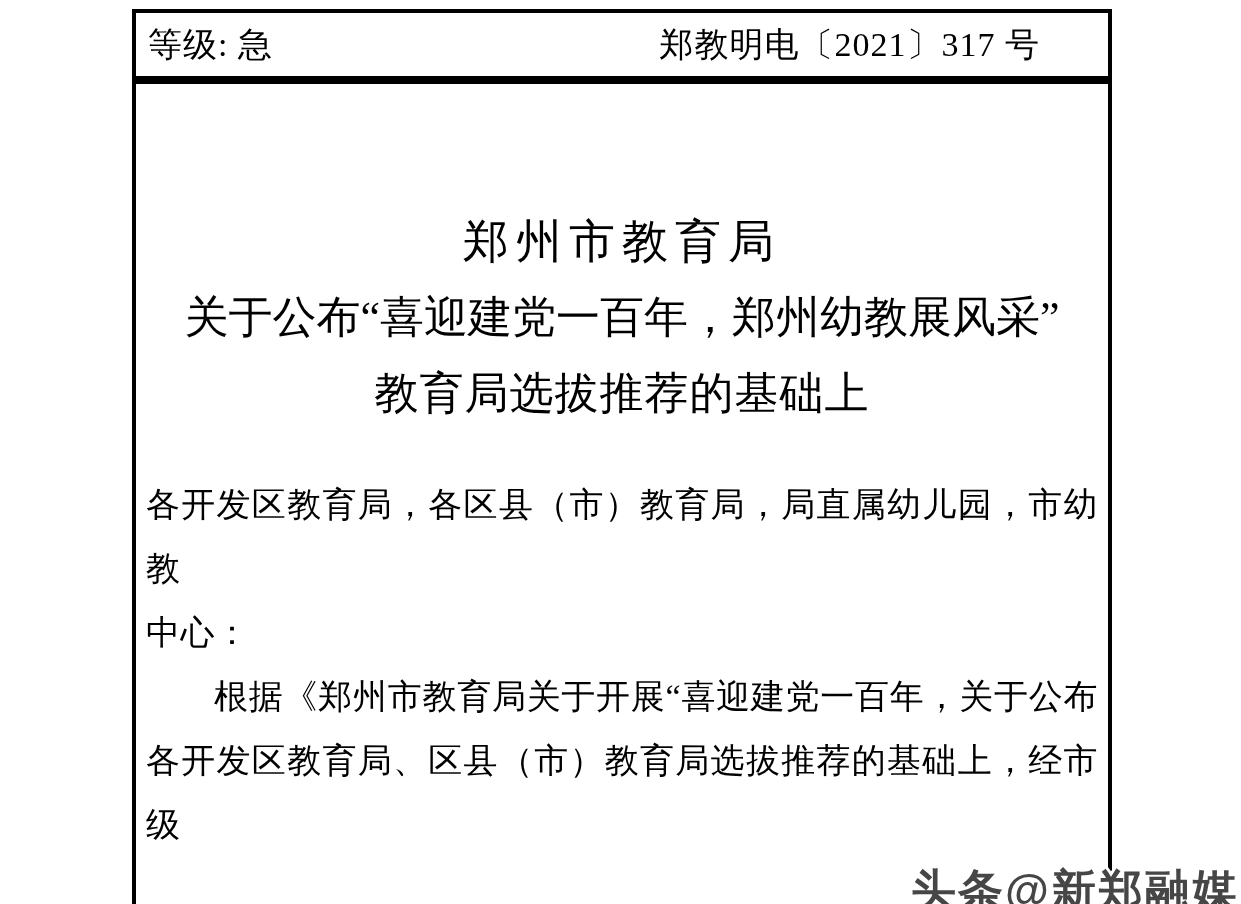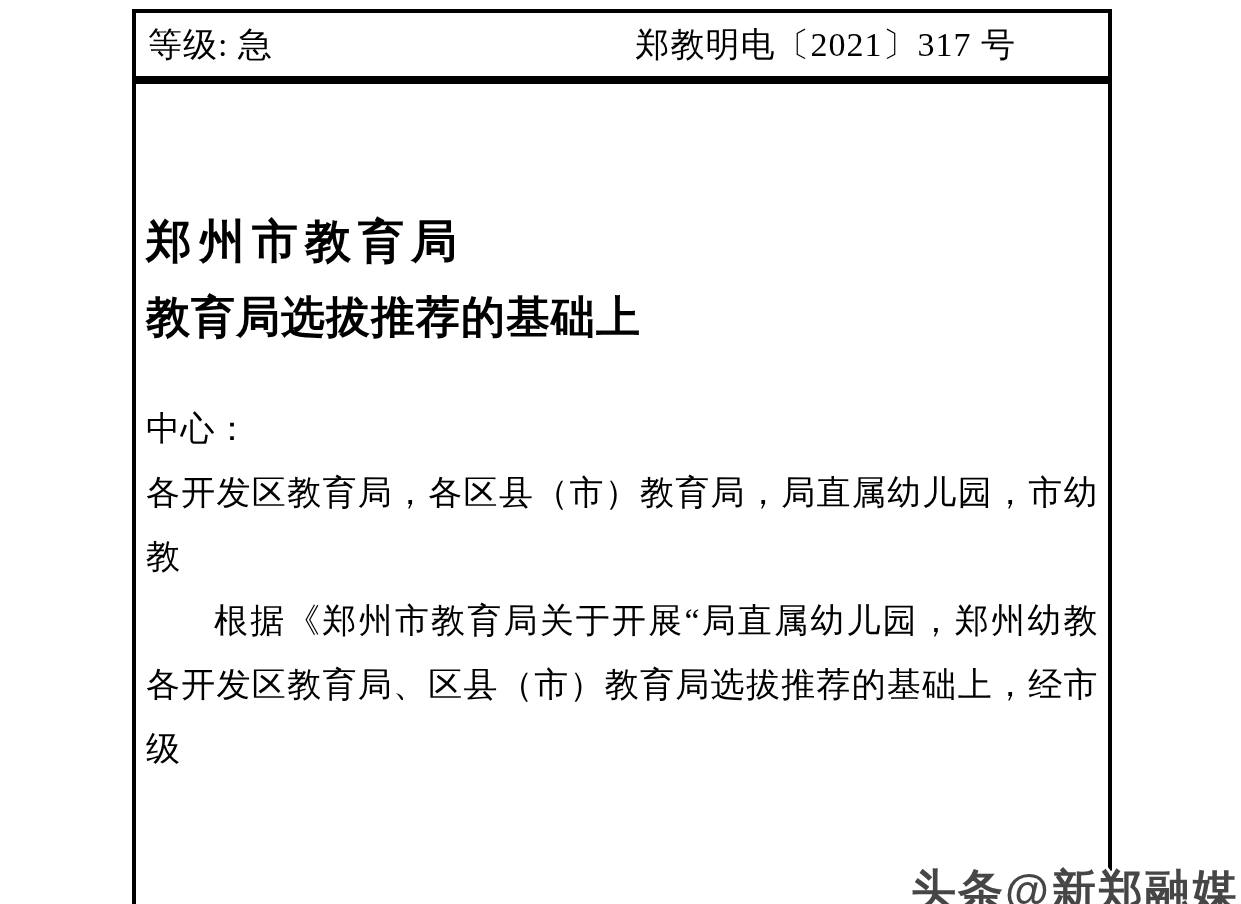--- a/index.html
+++ b/index.html
@@ -22,40 +22,40 @@
     height: 71px;
     border: 4px solid #000;
     box-sizing: border-box;
     display: flex;
     align-items: center;
     font-size: 34px;
     line-height: 1;
     justify-content: flex-end;
   }
   .level { margin-left: 12px; letter-spacing: 1px; }
-  .docnum { margin-left: auto; margin-right: 92px; letter-spacing: 1px; }
+  .docnum { margin-left: auto; margin-right: 68px; letter-spacing: 1px; }
 
   
   .body-box {
     position: absolute;
     left: 132px;
     top: 80px;
     width: 980px;
     height: 840px;
     border: 4px solid #000;
     border-bottom: none;
     box-sizing: border-box;
     padding: 0 10px;
   }
 
   
   .title-block {
     margin-top: 120px;
-    text-align: left;
-    font-weight: bold;
+    text-align: center;
+    font-weight: normal;
   }
   .title-line { font-size: 44px; line-height: 76px; }
   .title-line.t1 { font-size: 46px; letter-spacing: 7px; }
   .title-line.t3 { letter-spacing: 1px; }
 
   
   .content-block {
     margin-top: 41px;
     font-size: 34px;
   }
@@ -96,27 +96,28 @@
 
   <div class="header-box">
     <span class="level">等级: 急</span>
     <span class="docnum">郑教明电〔2021〕317 号</span>
   </div>
 
   <div class="body-box">
 
     <div class="title-block">
       <div class="title-line t1">郑州市教育局</div>
+      <div class="title-line t2">关于公布“喜迎建党一百年，郑州幼教展风采”</div>
       <div class="title-line t3">教育局选拔推荐的基础上</div>
     </div>
 
     <div class="content-block">
+      <div class="bline j">各开发区教育局，各区县（市）教育局，局直属幼儿园，市幼教</div>
       <div class="bline">中心：</div>
-      <div class="bline j">各开发区教育局，各区县（市）教育局，局直属幼儿园，市幼教</div>
-      <div class="bline j indent">根据《郑州市教育局关于开展“局直属幼儿园，郑州幼教</div>
+      <div class="bline j indent">根据《郑州市教育局关于开展“喜迎建党一百年，关于公布</div>
       <div class="bline j">各开发区教育局、区县（市）教育局选拔推荐的基础上，经市级</div>
 
     </div>
 
   </div>
 
   <div class="watermark">头条@新郑融媒</div>
 
 </div>
 

